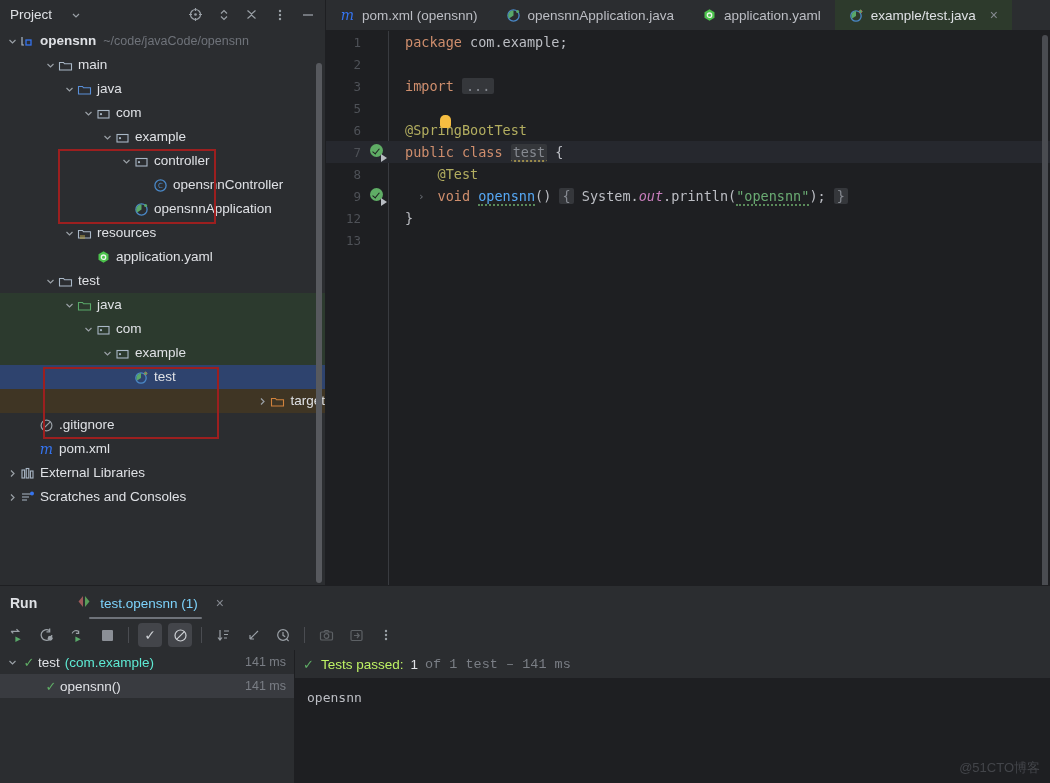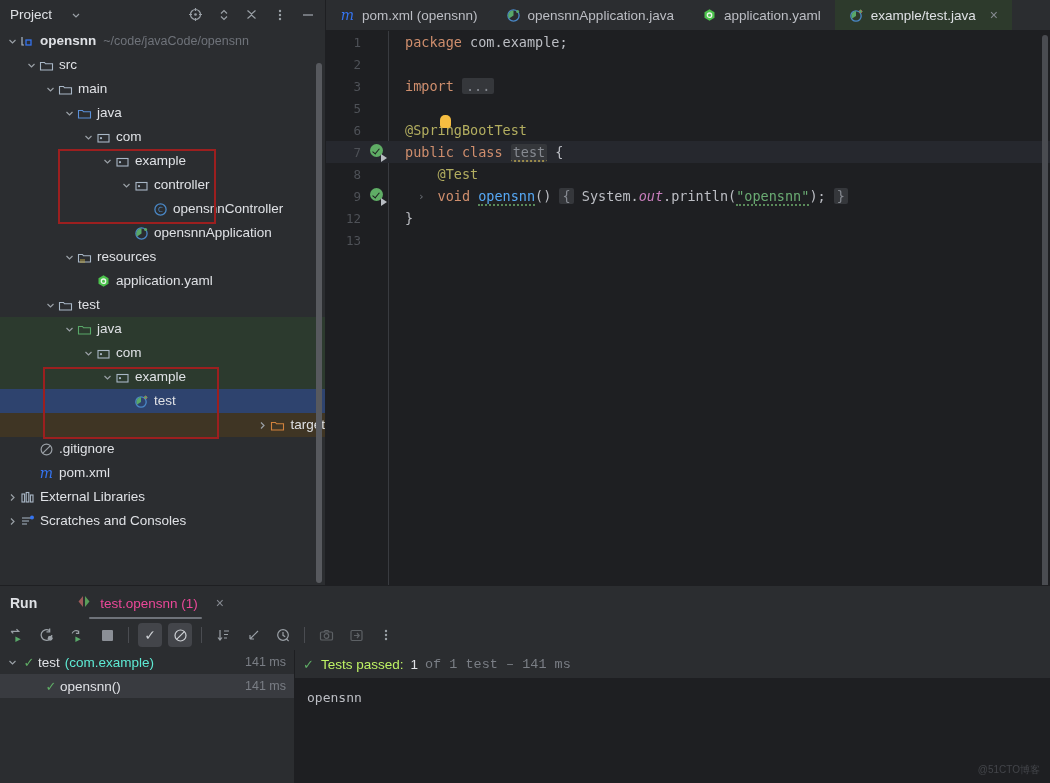--- a/index.html
+++ b/index.html
@@ -108,21 +108,21 @@
     border-left: 6px solid #b8bcc2; border-top: 4px solid transparent; border-bottom: 4px solid transparent;
   }
 
   #editor-scrollbar { position: absolute; right: 2px; top: 4px; width: 6px; height: 560px; background: #4a4c51; border-radius: 3px; }
 
   
   #run-panel { position: absolute; left: 0; top: 585px; right: 0; bottom: 0; background: #2b2d30; border-top: 1px solid #1e1f22; }
   #run-head { height: 34px; display: flex; align-items: center; padding-left: 10px; }
   #run-title { font-size: 14px; font-weight: bold; color: #dfe1e5; }
   #run-tab { display: flex; align-items: center; gap: 8px; margin-left: 40px; position: relative; height: 34px; }
-  #run-tab .rtl { font-size: 13.5px; color: #ec4899; }
+  #run-tab .rtl { font-size: 13.5px; color: #7dd3fc; }
   #run-tab .rtclose { color: #868a91; font-size: 14px; margin-left: 10px; }
   #run-tab-underline { position: absolute; left: 12px; right: 22px; bottom: 1px; height: 2px; background: #6f737a; border-radius: 1px; }
 
   #run-toolbar { height: 30px; display: flex; align-items: center; gap: 0px; padding-left: 2px; }
   .tbtn { width: 24px; height: 24px; display: flex; align-items: center; justify-content: center; margin: 0 3px; border-radius: 4px; color: #9aa0a6; }
   .tbtn.pressed { background: #43454a; }
   .tbtn.dim { opacity: 0.45; }
   .tsep { width: 1px; height: 16px; background: #4a4c51; margin: 0 6px; }
 
   #run-body { position: absolute; top: 64px; left: 0; right: 0; bottom: 0; display: flex; }
@@ -136,21 +136,21 @@
   .ttrow .tms { margin-left: auto; color: #7a7e85; font-size: 12.5px; }
 
   #test-out { flex: 1; background: #1e1f22; position: relative; }
   #out-status { height: 28px; display: flex; align-items: center; gap: 7px; padding-left: 8px; background: #2b2d30; font-size: 13.5px; }
   #out-status .okmark { color: #5fad65; font-size: 13px; }
   #out-status .lbl { color: #bef264; }
   #out-status .num { color: #dfe1e5; }
   #out-status .rest { color: #7a7e85; font-family: Liberation Mono, monospace; }
   #out-console { padding: 12px 0 0 12px; font-family: "DejaVu Sans Mono", monospace; font-size: 13px; color: #bcbec4; }
 
-  #watermark { position: absolute; right: 10px; bottom: 6px; font-size: 10px; color: #43454a; }
+  #watermark { position: absolute; right: 10px; bottom: 6px; font-size: 13px; color: #43454a; }
 </style>
 </head>
 <body>
 
 <div id="app">
 
   <div id="project-panel">
 
     <div id="project-header">
       <div id="project-title-wrap">
@@ -206,34 +206,20 @@
             <span class="ticon">
               <svg width="15" height="15" viewBox="0 0 15 15">
                 <path d="M2 3v8h2" stroke="#a9b7c6" stroke-width="1.2" fill="none"></path>
                 <rect x="6" y="6" width="5" height="5" stroke="#3574f0" stroke-width="1.3" fill="none"></rect>
               </svg>
             </span>
             <span class="label">opensnn</span>
             <span class="sublabel">~/code/javaCode/opensnn</span>
           </div>
           <div class="trow">
-            <span style="width:25px;flex:none"></span>
-            <span class="arrow">
-              <svg width="9" height="9" viewBox="0 0 9 9">
-                <path d="M1.5 3l3 3 3-3" stroke="#9aa0a6" stroke-width="1.2" fill="none"></path>
-              </svg>
-            </span>
-            <span class="ticon">
-              <svg width="15" height="15" viewBox="0 0 15 15">
-                <path d="M1.5 4.5h4l1 1.3h7v6.2h-12z" stroke="#a9b7c6" stroke-width="1.1" fill="none"></path>
-              </svg>
-            </span>
-            <span class="label">src</span>
-          </div>
-          <div class="trow">
             <span style="width:44px;flex:none"></span>
             <span class="arrow">
               <svg width="9" height="9" viewBox="0 0 9 9">
                 <path d="M1.5 3l3 3 3-3" stroke="#9aa0a6" stroke-width="1.2" fill="none"></path>
               </svg>
             </span>
             <span class="ticon">
               <svg width="15" height="15" viewBox="0 0 15 15">
                 <path d="M1.5 4.5h4l1 1.3h7v6.2h-12z" stroke="#a9b7c6" stroke-width="1.1" fill="none"></path>
               </svg>

